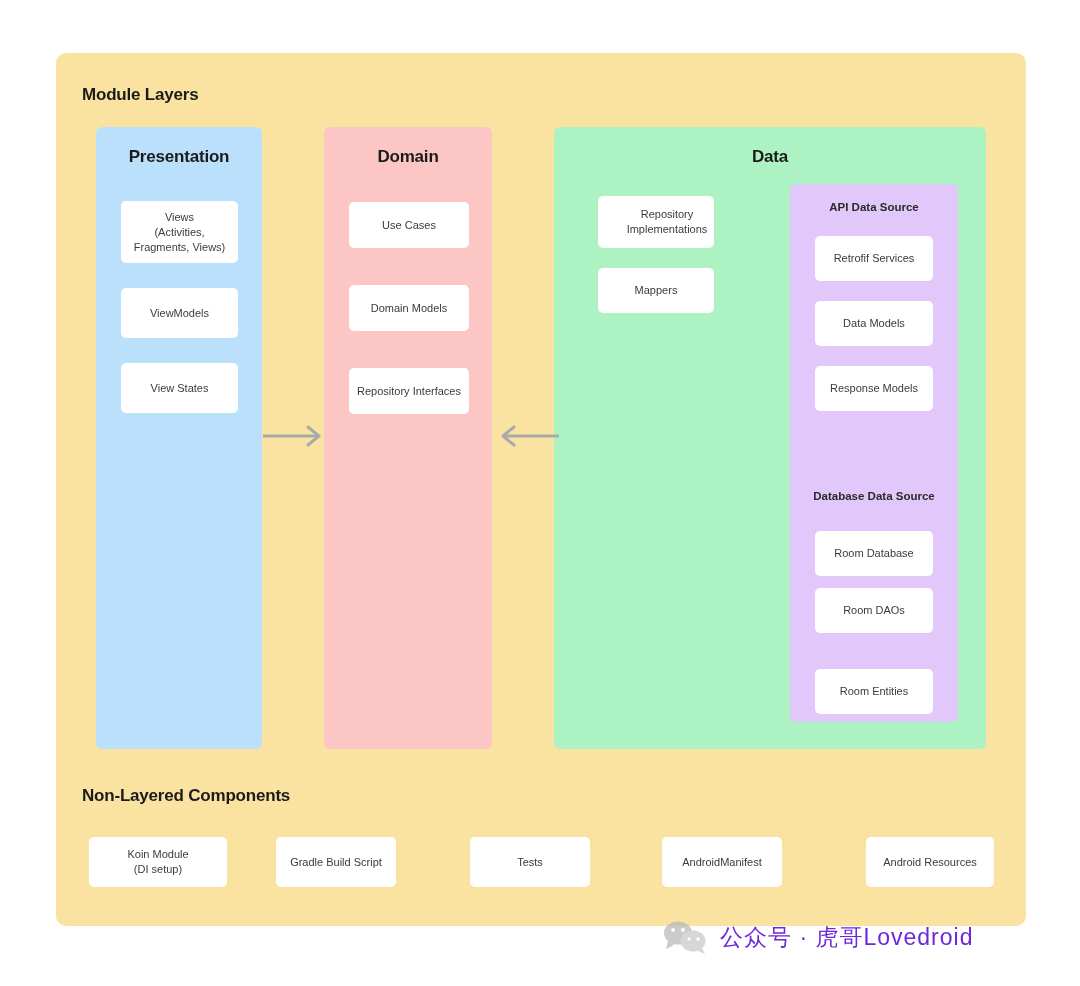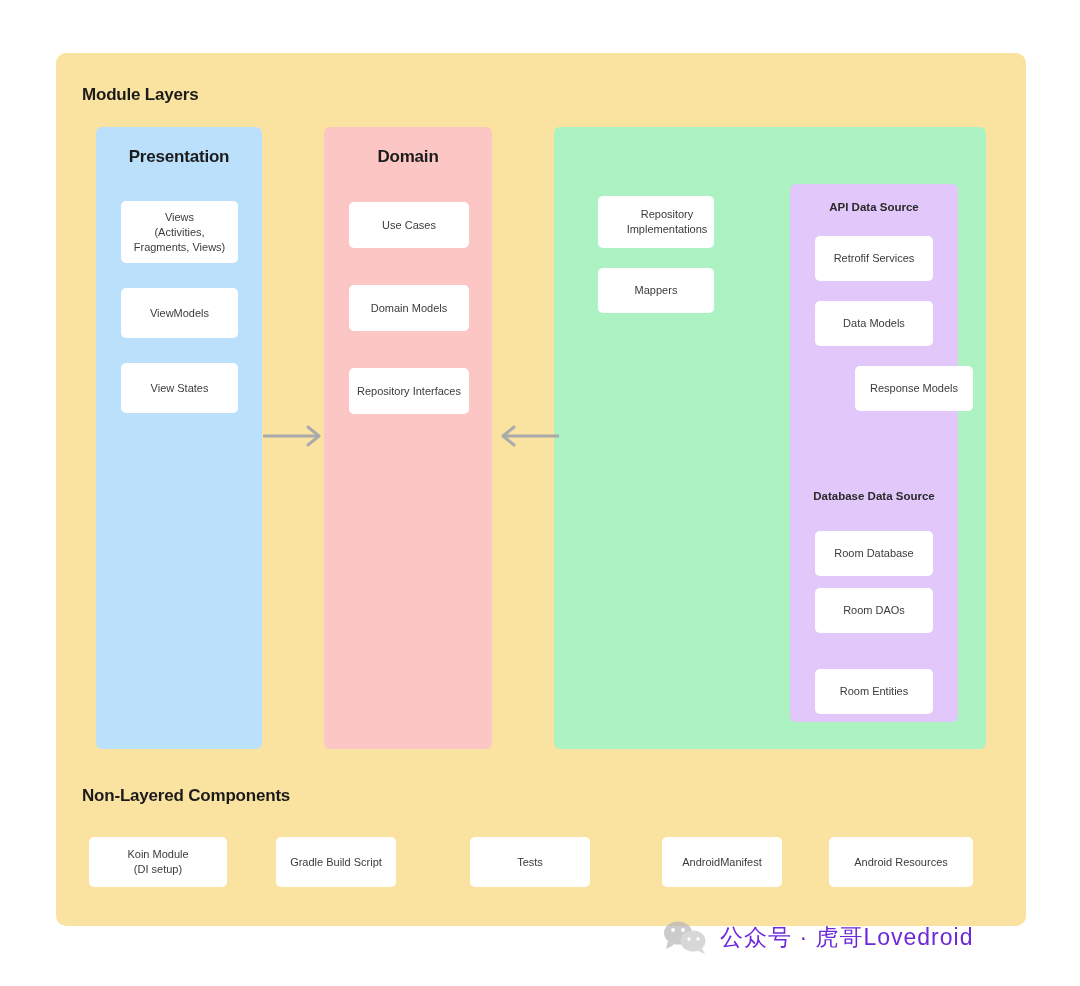--- a/index.html
+++ b/index.html
@@ -100,21 +100,21 @@
     font-weight: bold;
     color: #2a2a2a;
     margin-top: 17px;
   }
   .group-api { left: 236px; top: 57px;  width: 168px; height: 317px; }
   .group-db  { left: 236px; top: 346px; width: 168px; height: 249px; }
 
   .g-card { left: 25px; width: 118px; height: 45px; }
   .api-1 { top: 52px; }
   .api-2 { top: 117px; }
-  .api-3 { top: 182px; margin-left: 40px; }
+  .api-3 { top: 182px; }
   .db-1  { top: 58px; }
   .db-2  { top: 115px; }
   .db-3  { top: 196px; }
 
   
   .arrow { position: absolute; }
   .arrow-pd { left: 207px; top: 372px; }
   .arrow-dd { left: 437px; top: 372px; }
 
   
@@ -129,21 +129,21 @@
     justify-content: center;
     text-align: center;
     font-size: 11px;
     line-height: 15px;
     color: #3b3b3b;
   }
   .bc-0 { left: 33px;  width: 138px; }
   .bc-1 { left: 220px; width: 120px; }
   .bc-2 { left: 414px; width: 120px; }
   .bc-3 { left: 606px; width: 120px; }
-  .bc-4 { left: 773px; width: 144px; }
+  .bc-4 { left: 810px; width: 128px; }
 
   
   .watermark {
     position: absolute;
     left: 662px;
     top: 920px;
     display: flex;
     align-items: center;
     gap: 12px;
   }
@@ -187,20 +187,21 @@
       </div>
       <div class="card pres-c2">
         <span>ViewModels</span>
       </div>
       <div class="card pres-c3">
         <span>View States</span>
       </div>
     </div>
 
     <div class="layer layer-data">
+      <div class="layer-title">Data</div>
 
       <div class="card dat-c1">
         <span>Repository<br>Implementations</span>
       </div>
       <div class="card dat-c2">
         <span>Mappers</span>
       </div>
 
       <div class="group group-api">
         <div class="group-title">API Data Source</div>

